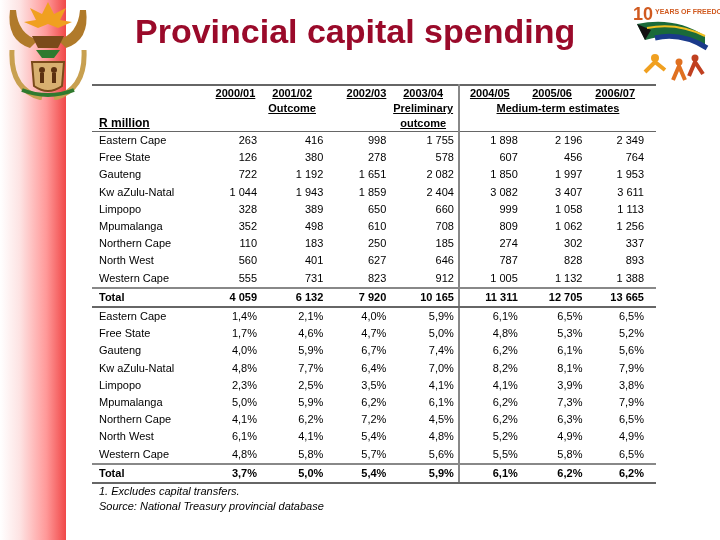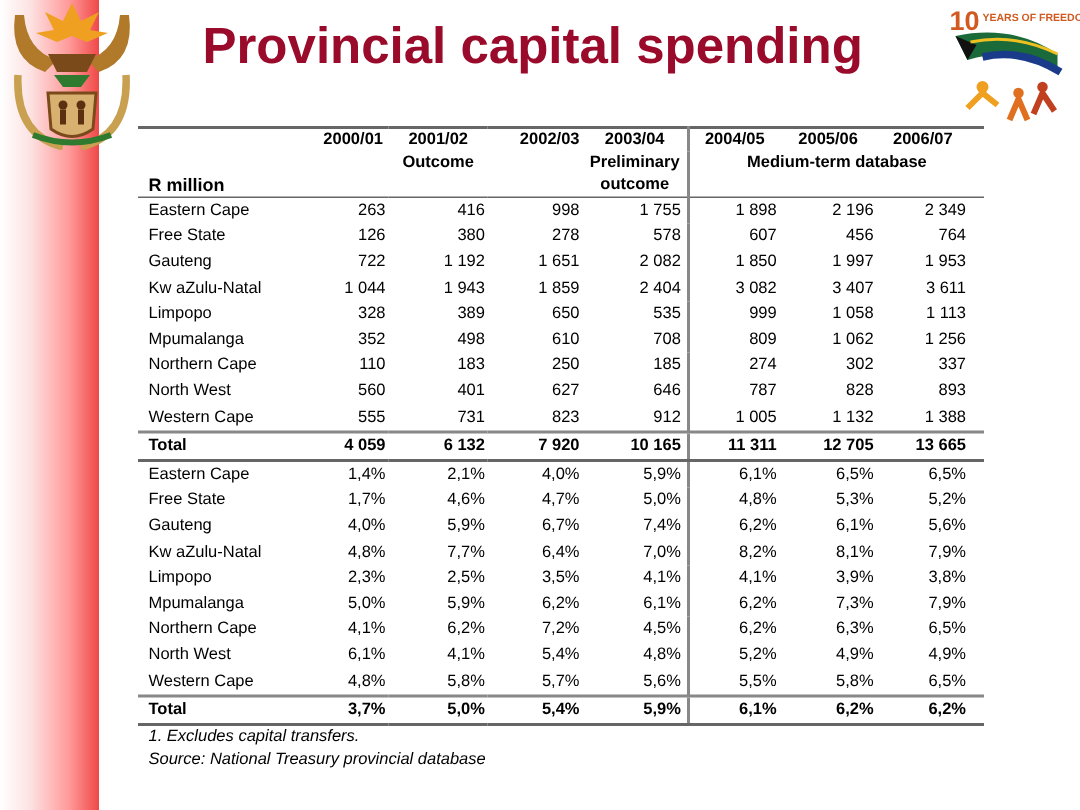--- a/index.html
+++ b/index.html
@@ -34,21 +34,21 @@
     td.lbl { width:120px; text-align:left; padding-left:7px; }
     td.num { text-align:right; }
     td.c1 { width:44px; }
     td.c2 { width:66px; }
     td.c3 { width:64px; padding-right:4px; }
     td.c4 { width:62px; padding-right:4px; }
     td.c5 { width:60px; }
     td.c6 { width:66px; }
     td.c7 { width:62px; padding-right:12px; }
     .vdiv { border-right:2px solid #888; }
-    .hdr td { font-weight:bold; font-size:11px; text-align:center; height:15px; line-height:15px; }
+    .hdr td { font-weight:bold; font-size:11px; text-align:center; height:15px; line-height:15px;text-decoration:underline; }
     .hdr-top td { border-top:2px solid #666; }
     .rm td { border-bottom:1.5px solid #666; }
     .total td { font-weight:bold; border-top:2px solid #888; border-bottom:2px solid #666;margin-top:12px; }
     .section td { font-weight:bold; }
     .footnote { font-style:italic; font-size:11px; padding-left:7px; line-height:15px; }
   </style>
 </head>
 <body>
 
 <div class="redbar"></div>
@@ -100,21 +100,21 @@
       <td class="c6" style="text-align:center">2005/06</td>
       <td class="c7" style="text-align:center">2006/07</td>
     </tr>
 
     <tr class="hdr">
       <td class="lbl"></td>
       <td class="c1"></td>
       <td class="c2" style="text-align:center">Outcome</td>
       <td class="c3"></td>
       <td class="c4 vdiv">Preliminary</td>
-      <td colspan="3" style="text-align:center">Medium-term database</td>
+      <td colspan="3" style="text-align:center">Medium-term estimates</td>
     </tr>
 
     <tr class="hdr rm">
       <td class="lbl" style="text-align:left; font-size:12px">R million</td>
       <td class="c1"></td>
       <td class="c2"></td>
       <td class="c3"></td>
       <td class="c4 vdiv">outcome</td>
       <td class="c5"></td>
           <td class="c6"></td>
@@ -159,21 +159,21 @@
           <td class="num c4 vdiv">2 404</td>
           <td class="num c5">3 082</td>
           <td class="num c6">3 407</td>
           <td class="num c7">3 611</td>
         </tr>
     <tr>
           <td class="lbl">Limpopo</td>
           <td class="num c1">328</td>
           <td class="num c2">389</td>
           <td class="num c3">650</td>
-          <td class="num c4 vdiv">535</td>
+          <td class="num c4 vdiv">660</td>
           <td class="num c5">999</td>
           <td class="num c6">1 058</td>
           <td class="num c7">1 113</td>
         </tr>
     <tr>
           <td class="lbl">Mpumalanga</td>
           <td class="num c1">352</td>
           <td class="num c2">498</td>
           <td class="num c3">610</td>
           <td class="num c4 vdiv">708</td>

